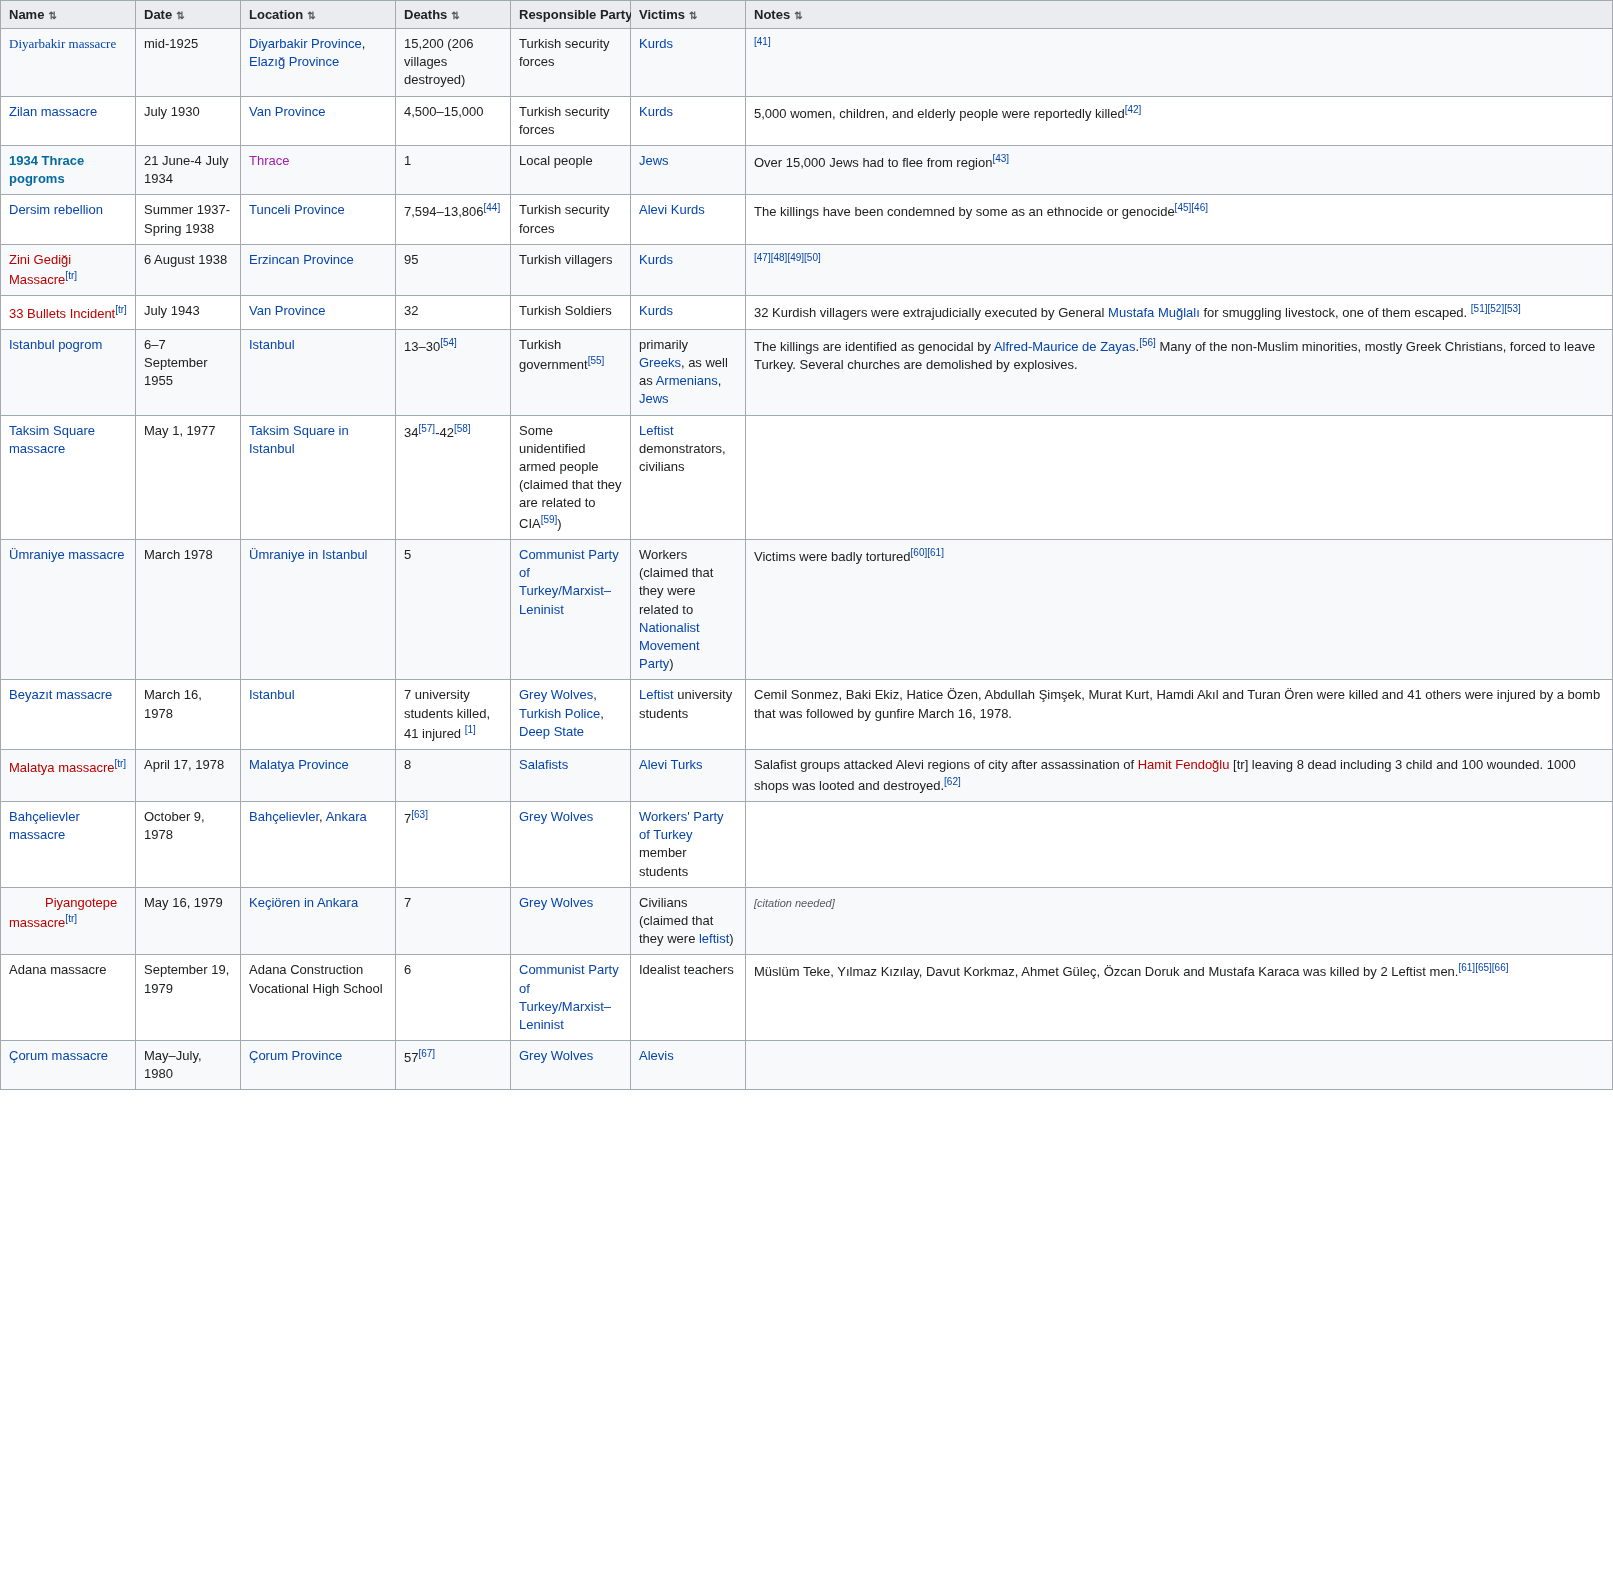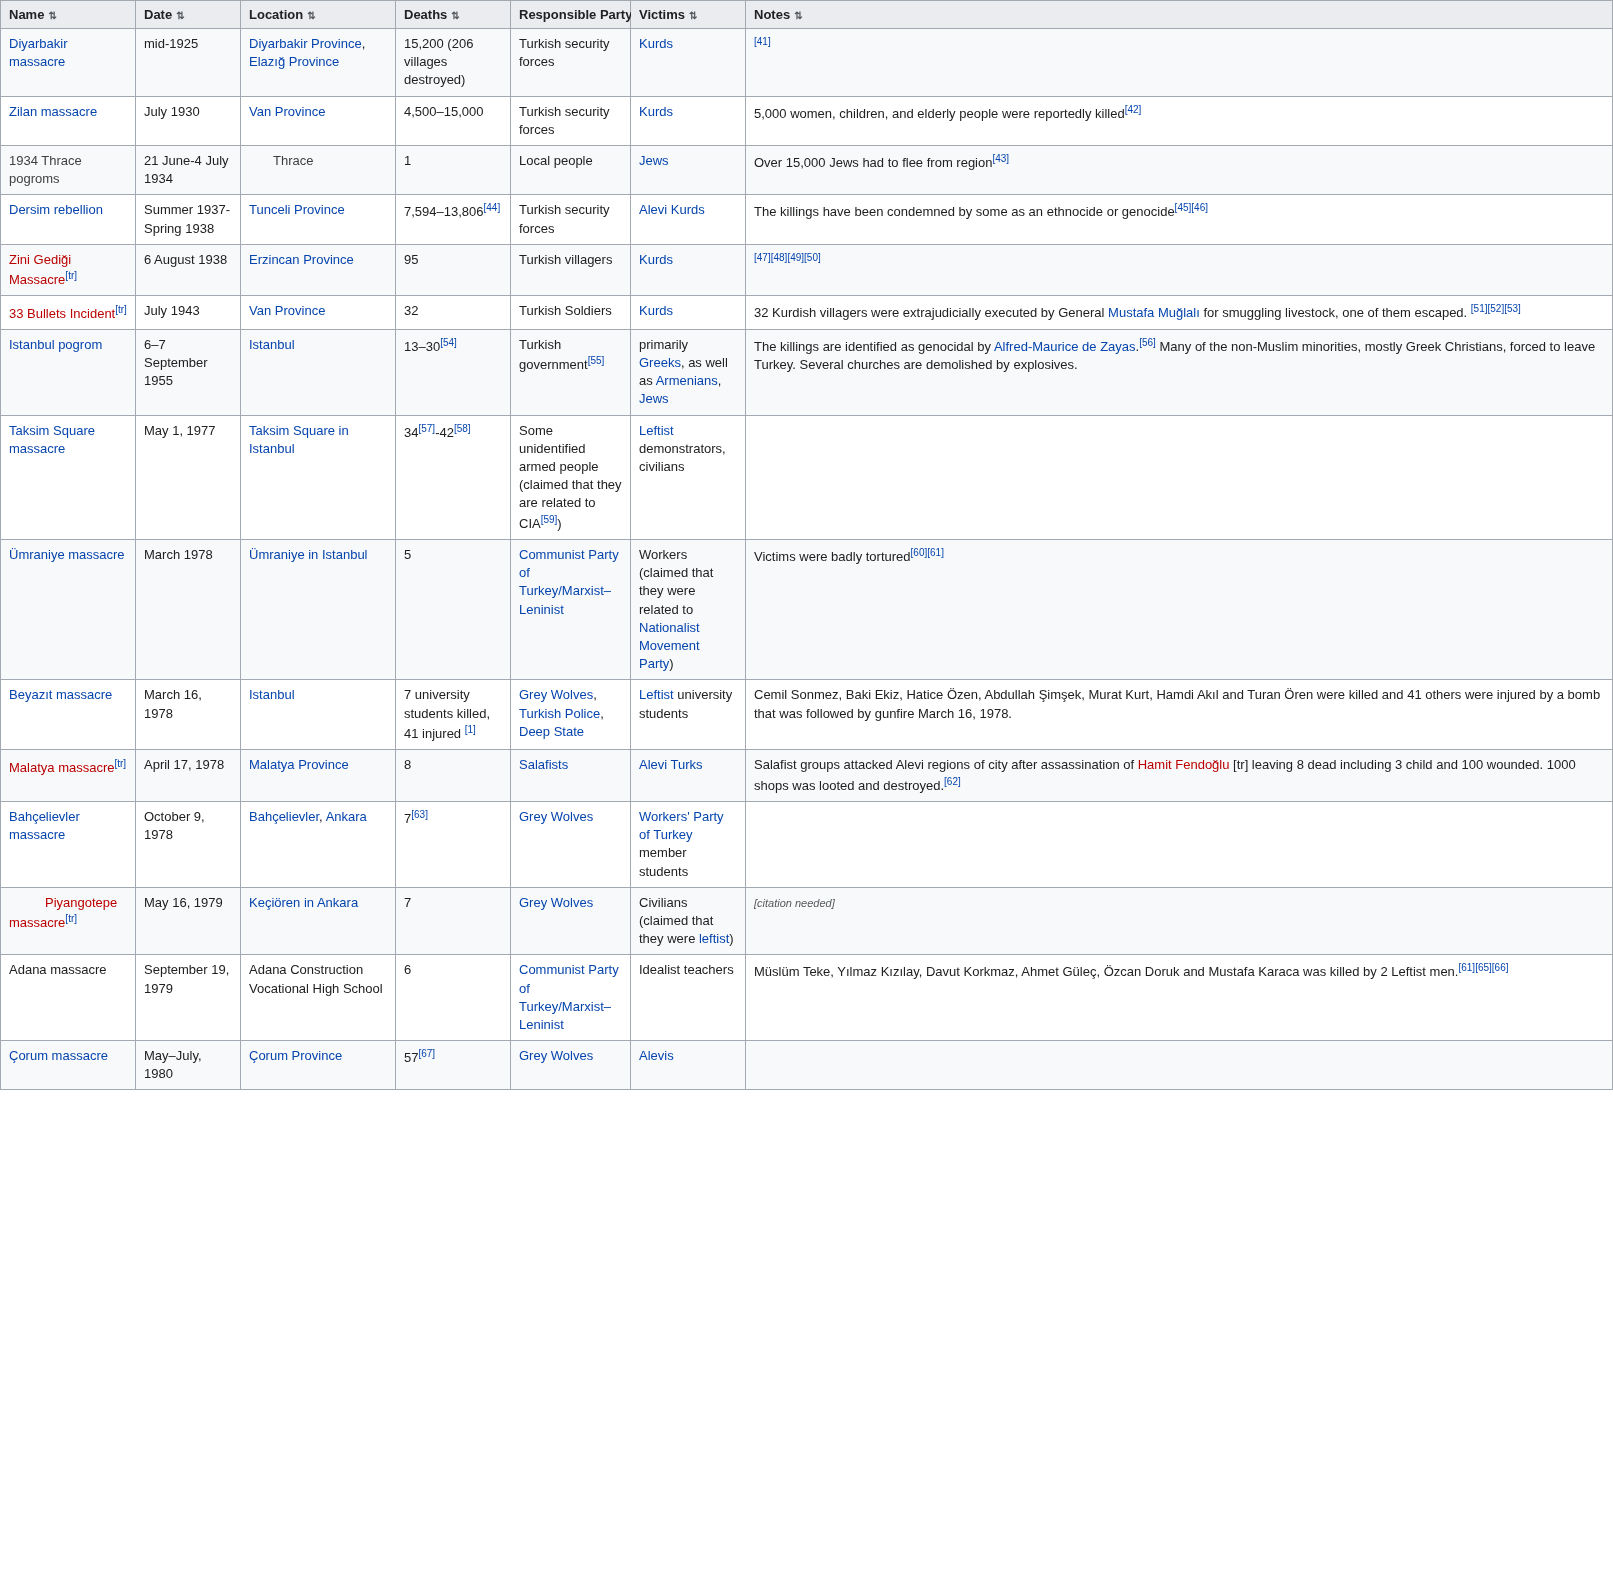--- a/index.html
+++ b/index.html
@@ -82,41 +82,41 @@
           <th>Date<span class="sort-icon"> ⇅</span></th>
           <th>Location<span class="sort-icon"> ⇅</span></th>
           <th>Deaths<span class="sort-icon"> ⇅</span></th>
           <th>Responsible Party<span class="sort-icon"> ⇅</span></th>
           <th>Victims<span class="sort-icon"> ⇅</span></th>
           <th>Notes<span class="sort-icon"> ⇅</span></th>
         </tr>
     </thead>
     <tbody id="table-body">
         <tr>
-          <td><span style="color: rgb(6, 69, 173); cursor: pointer;">Diyarbakir massacre</span></td>
+          <td><span style="color: rgb(6, 69, 173); cursor: pointer; font-family: Liberation Serif, serif;">Diyarbakir massacre</span></td>
           <td>mid-1925</td>
           <td><span style="color: rgb(6, 69, 173); cursor: pointer;">Diyarbakir Province</span>, <span style="color: rgb(6, 69, 173); cursor: pointer;">Elazığ Province</span></td>
           <td>15,200 (206 villages destroyed)</td>
           <td>Turkish security forces</td>
           <td><span style="color: rgb(6, 69, 173); cursor: pointer;">Kurds</span></td>
           <td><sup style="font-size:10px;color:#0645ad">[41]</sup></td>
         </tr>
         <tr>
           <td><span style="color: rgb(6, 69, 173); cursor: pointer;">Zilan massacre</span></td>
           <td>July 1930</td>
           <td><span style="color: rgb(6, 69, 173); cursor: pointer;">Van Province</span></td>
           <td>4,500–15,000</td>
           <td>Turkish security forces</td>
           <td><span style="color: rgb(6, 69, 173); cursor: pointer;">Kurds</span></td>
           <td>5,000 women, children, and elderly people were reportedly killed<sup style="font-size:10px;color:#0645ad">[42]</sup></td>
         </tr>
         <tr>
-          <td><span style="color: #404040; cursor: pointer;">1934 Thrace pogroms</span></td>
+          <td><span style="color: #0369a1; cursor: pointer; font-weight: bold;">1934 Thrace pogroms</span></td>
           <td>21 June-4 July 1934</td>
-          <td><span style="color: #404040; cursor: pointer; margin-left: 24px;">Thrace</span></td>
+          <td><span style="color: #a21caf; cursor: pointer;">Thrace</span></td>
           <td>1</td>
           <td>Local people</td>
           <td><span style="color: rgb(6, 69, 173); cursor: pointer;">Jews</span></td>
           <td>Over 15,000 Jews had to flee from region<sup style="font-size:10px;color:#0645ad">[43]</sup></td>
         </tr>
         <tr>
           <td><span style="color: rgb(6, 69, 173); cursor: pointer;">Dersim rebellion</span></td>
           <td>Summer 1937-Spring 1938</td>
           <td><span style="color: rgb(6, 69, 173); cursor: pointer;">Tunceli Province</span></td>
           <td>7,594–13,806<sup style="font-size:10px;color:#0645ad">[44]</sup></td>

